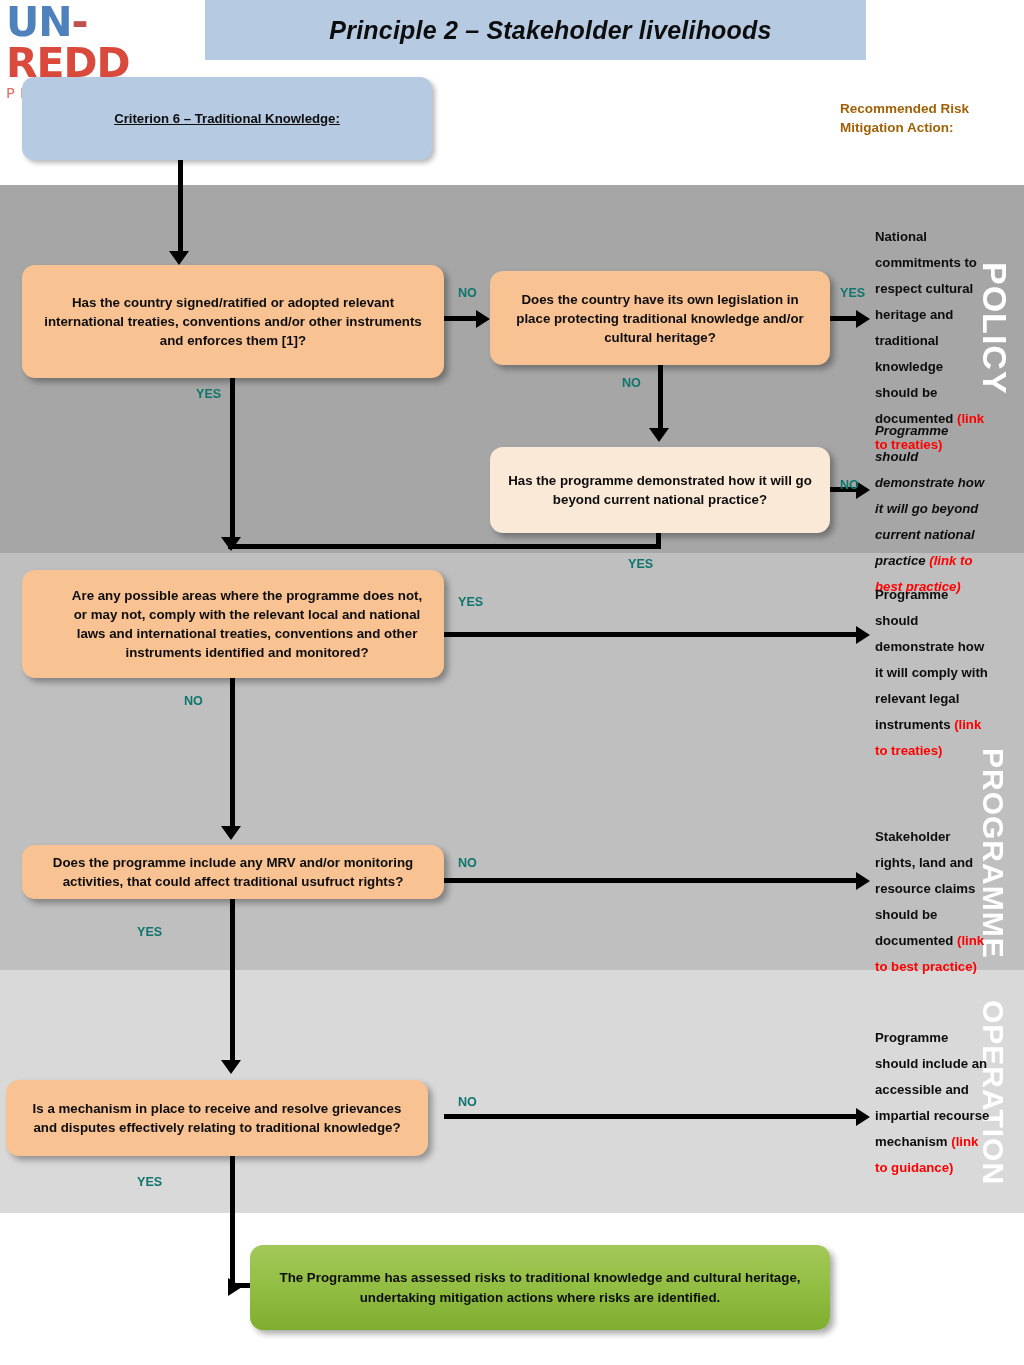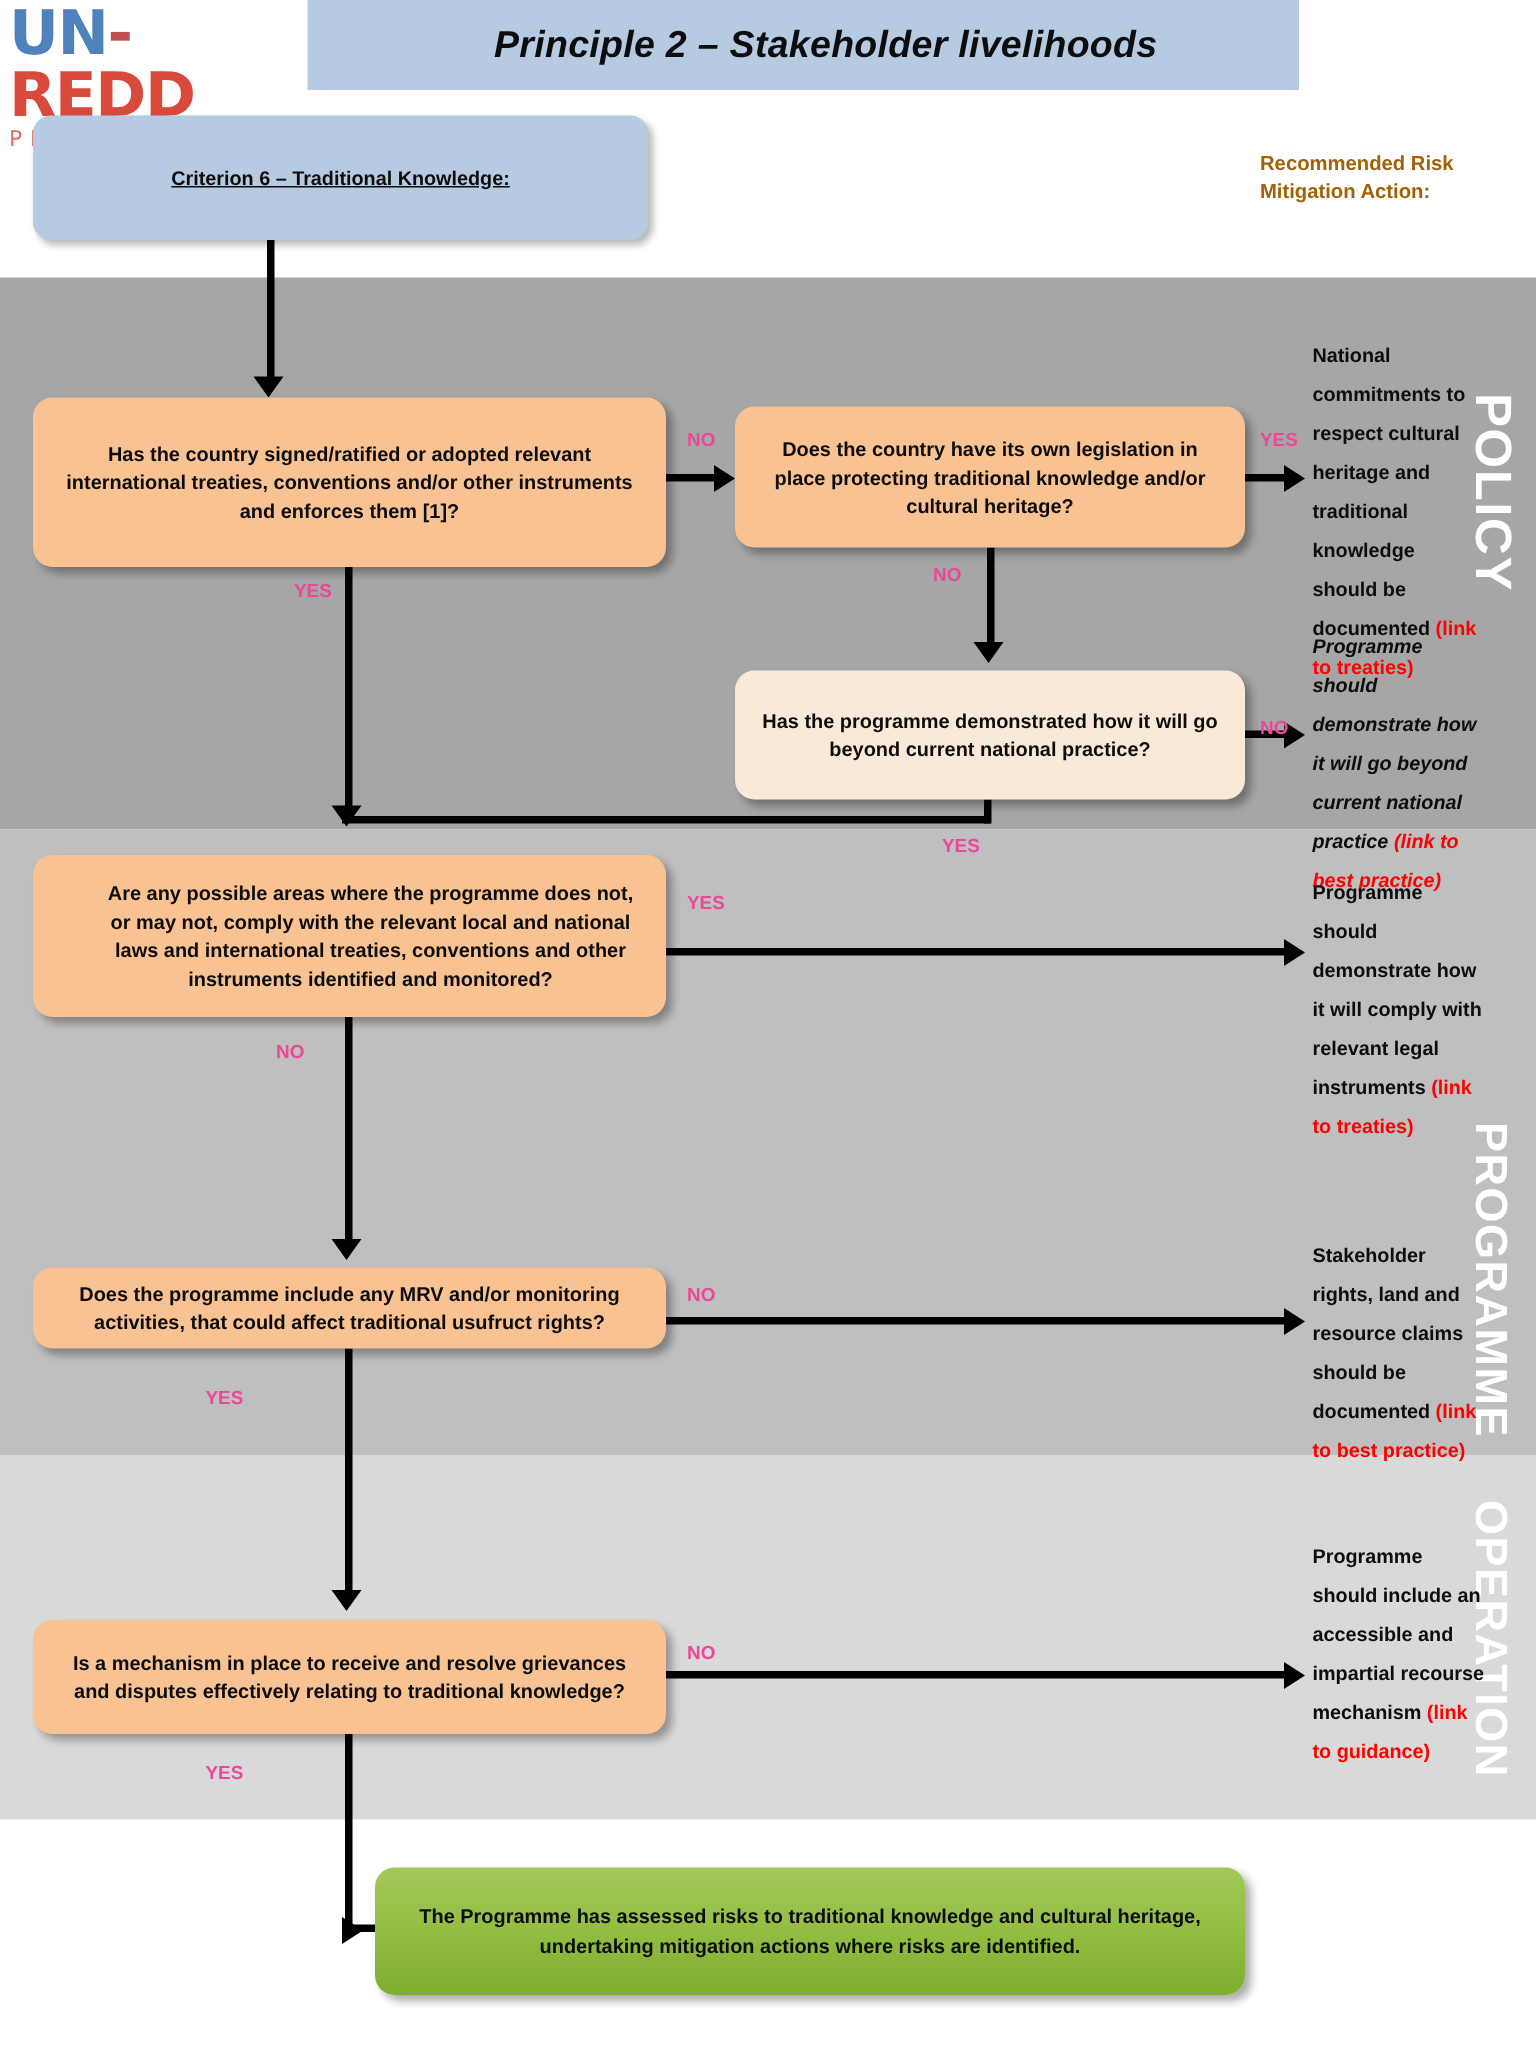--- a/index.html
+++ b/index.html
@@ -80,21 +80,21 @@
   .node.cream{background:#fbe9d8;}
   .node.green{
     background:linear-gradient(180deg,#a3c859 0%,#94bf45 45%,#7fae2f 100%);
   }
 
   #node-q1{left:22px;top:265px;width:422px;height:113px;font-size:13.3px;line-height:19px;}
   #node-q2{left:490px;top:271px;width:340px;height:94px;font-size:13.3px;line-height:19px;}
   #node-q3{left:490px;top:447px;width:340px;height:86px;font-size:13.3px;line-height:19px;}
   #node-q4{left:22px;top:570px;width:422px;height:108px;font-size:13.3px;line-height:19px;padding-left:44px;}
   #node-q5{left:22px;top:845px;width:422px;height:54px;font-size:13.3px;line-height:19px;}
-  #node-q6{left:22px;top:1080px;width:422px;height:76px;font-size:13.3px;line-height:19px;}
+  #node-q6{left:6px;top:1080px;width:422px;height:76px;font-size:13.3px;line-height:19px;}
   #node-final{left:250px;top:1245px;width:580px;height:85px;font-size:13.3px;line-height:20px;}
 
   
   .action{
     position:absolute;left:875px;width:115px;
     font-size:13.2px;line-height:26px;font-weight:bold;color:#0d0d0d;
   }
   .action .lnk{color:#ff0000;}
   #action-1{top:224px;}
   #action-2{top:418px;font-style:italic;}
@@ -105,21 +105,21 @@
   
   .ln{position:absolute;background:#000;}
   .vl{width:5px;}
   .hl{height:5px;}
 
   .arrow-d,.arrow-r,.arrow-l{position:absolute;width:0;height:0;}
   .arrow-d{border-left:10px solid transparent;border-right:10px solid transparent;border-top:14px solid #000;}
   .arrow-r{border-top:9px solid transparent;border-bottom:9px solid transparent;border-left:14px solid #000;}
 
   .edge-lbl{
-    position:absolute;font-size:12.6px;font-weight:bold;color:#ec4899;
+    position:absolute;font-size:12.6px;font-weight:bold;color:#0f766e;
     white-space:nowrap;
   }
 </style>
 </head>
 <body>
 
 <div class="band" id="band-policy"></div>
 <div class="band" id="band-programme"></div>
 <div class="band" id="band-operation"></div>
 

